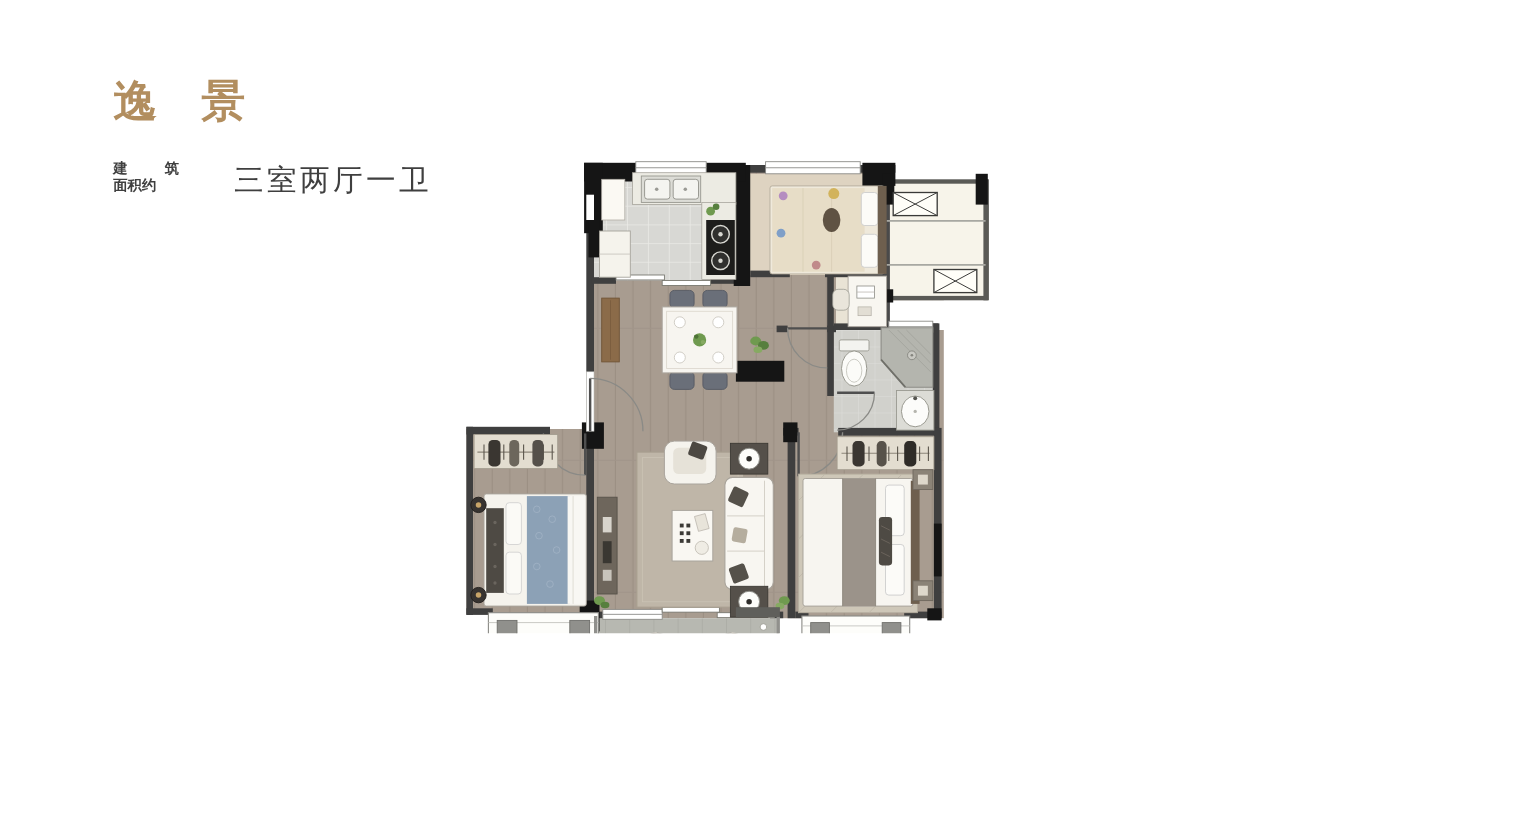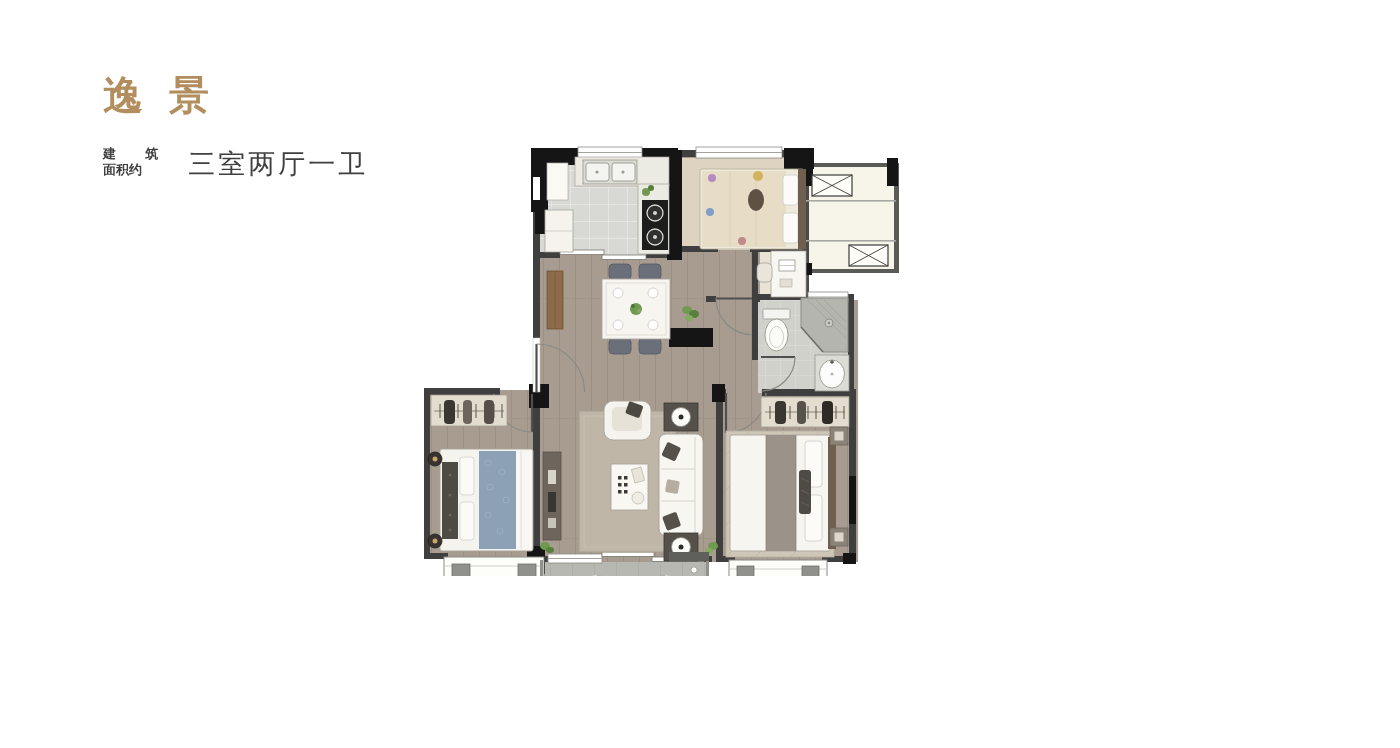--- a/index.html
+++ b/index.html
@@ -1,26 +1,26 @@
 <!DOCTYPE html>
 <html><head>
 <meta charset="utf-8">
 <style>
   html,body{margin:0;padding:0;background:#ffffff;}
   .canvas{position:relative;width:1400px;height:576px;background:#ffffff;overflow:hidden;
-          font-family:Liberation Serif, serif;}
+          font-family:Liberation Mono, monospace;}
   .header{position:absolute;left:103px;top:76px;}
   .title{font-size:40px;font-weight:700;color:#b28e5f;letter-spacing:8px;line-height:1;white-space:nowrap;}
   .spec-row{display:flex;align-items:flex-end;margin-top:30px;color:#3f3f3f;}
   .mini{display:flex;flex-direction:column;font-size:13px;line-height:16px;
         font-weight:700;margin-bottom:6px;white-space:nowrap;}
   .mini .l1{letter-spacing:13px;}
   .big{font-size:50px;font-weight:600;line-height:0.85;margin-left:12px;letter-spacing:1px;white-space:nowrap;}
   .big sup{font-size:20px;font-weight:700;position:relative;top:-20px;left:1px;}
-  .layout-spec{font-size:27px;font-weight:500;margin-left:17px;margin-bottom:2px;letter-spacing:3px;white-space:nowrap;}
+  .layout-spec{font-size:27px;font-weight:500;margin-left:37px;margin-bottom:2px;letter-spacing:3px;white-space:nowrap;}
   .plan{position:absolute;left:420px;top:140px;}
 </style>
 </head>
 <body>
 
 <div class="canvas">
 
   <div class="header">
     <div class="title">逸 景</div>
     <div class="spec-row">

